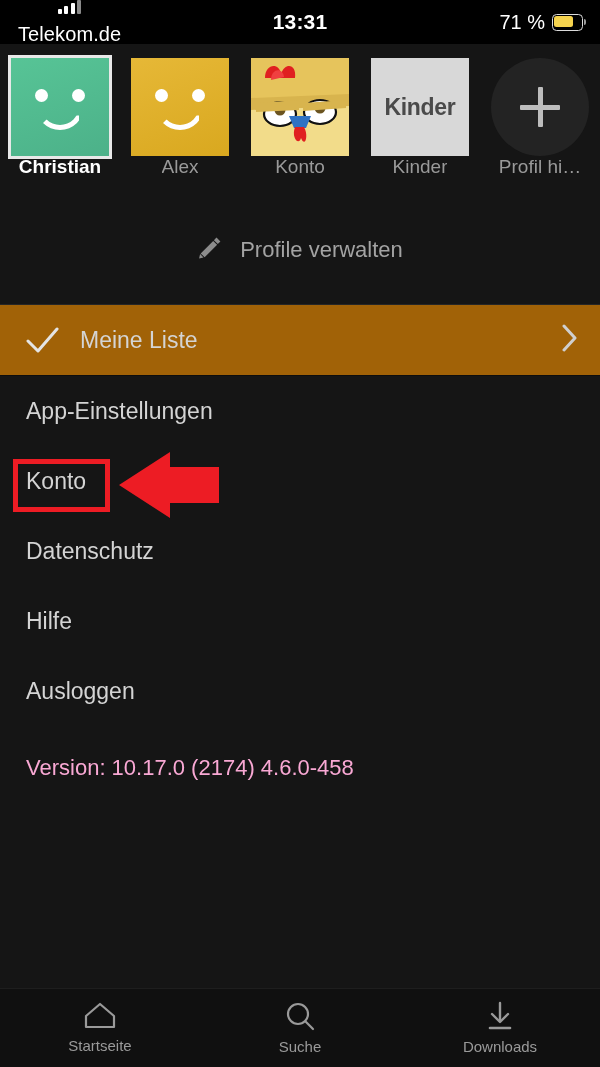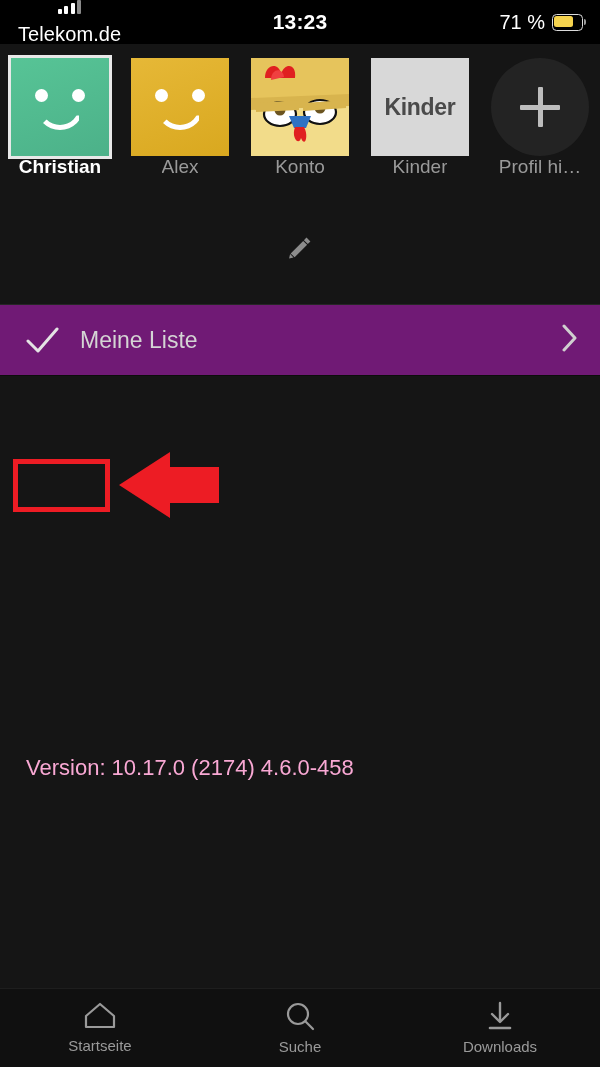--- a/index.html
+++ b/index.html
@@ -105,21 +105,21 @@
   
   #manage {
     position:absolute; left:0; top:196px; width:600px; height:107px;
     display:flex; align-items:center; justify-content:center; gap:17px;
   }
   #manage-label { font-size:22px; color:#a3a3a3; }
 
   
   #mylist {
     position:absolute; left:0; top:304px; width:600px; height:72px;
-    background:#701a75;
+    background:#a16207;
     border-top:1px solid #262626; border-bottom:1px solid #0d0d0d;
     display:flex; align-items:center;
   }
   #mylist-label { font-size:23px; color:#d4d4d4; margin-left:21px; }
   #mylist-chevron { position:absolute; right:22px; top:50%; transform:translateY(-50%); }
 
   
   #menu { position:absolute; left:0; top:376px; width:600px; }
   .menu-item {
     height:70px; display:flex; align-items:center;
@@ -173,21 +173,21 @@
       <span id="carrier">Telekom.de</span>
       <span>
         <svg width="22" height="17" viewBox="0 0 22 17">
           <path d="M11 15.4l3.1-3.6a4.6 4.6 0 0 0-6.2 0z" fill="#fff"></path>
           <path d="M4.6 8.1A10 10 0 0 1 17.4 8.1" stroke="#fff" stroke-width="2.3" fill="none" stroke-linecap="round"></path>
           <path d="M6.9 11.2a6.6 6.6 0 0 1 8.2 0" stroke="#fff" stroke-width="2.3" fill="none" stroke-linecap="round"></path>
           <path d="M1.6 4.8a14.2 14.2 0 0 1 18.8 0" stroke="#fff" stroke-width="2.3" fill="none" stroke-linecap="round"></path>
         </svg>
       </span>
     </div>
-    <div id="sb-time">13:23</div>
+    <div id="sb-time">13:31</div>
     <div id="sb-right">
       <span id="batt-pct">71 %</span>
       <span class="batt">
         <span class="batt-body"></span>
         <span class="batt-fill" id="batt-fill" style="width: 19.17px; background: rgb(245, 211, 78);"></span>
         <span class="batt-nub"></span>
       </span>
     </div>
   </div>
 
@@ -259,36 +259,54 @@
   </div>
 
   <div id="manage">
     <span>
       <svg width="26" height="26" viewBox="0 0 26 26">
         <path d="M19.5 2.6l3.9 3.9-2.6 2.6-3.9-3.9z" fill="#8c8c8c"></path>
         <path d="M16.2 5.9l3.9 3.9L7.6 22.3l-3.9-3.9z" fill="#8c8c8c"></path>
         <path d="M3.1 19l3.4 3.4-4.4 1z" fill="#8c8c8c"></path>
       </svg>
     </span>
+    <span id="manage-label">Profile verwalten</span>
   </div>
 
   <div id="mylist">
     <span style="margin-left:26px;display:flex;">
       <svg width="33" height="27" viewBox="0 0 33 27">
         <path d="M2 14 L12 24 L31 2" stroke="#e4e4e4" stroke-width="3" fill="none" stroke-linecap="round" stroke-linejoin="round"></path>
       </svg>
     </span>
     <span id="mylist-label">Meine Liste</span>
     <span id="mylist-chevron">
       <svg width="17" height="28" viewBox="0 0 17 28">
         <path d="M3 2 L14 14 L3 26" stroke="#cfcfcf" stroke-width="3" fill="none" stroke-linecap="round" stroke-linejoin="round"></path>
       </svg>
     </span>
   </div>
 
+  <div id="menu">
+    <div class="menu-item">
+      <span>App-Einstellungen</span>
+    </div>
+    <div class="menu-item">
+      <span>Konto</span>
+    </div>
+    <div class="menu-item">
+      <span>Datenschutz</span>
+    </div>
+    <div class="menu-item">
+      <span>Hilfe</span>
+    </div>
+    <div class="menu-item">
+      <span>Ausloggen</span>
+    </div>
+  </div>
   <div id="version">Version: 10.17.0 (2174) 4.6.0-458</div>
 
   <div id="anno-box" style="border-color: rgb(237, 28, 36);"></div>
   <div id="anno-arrow">
     <svg width="112" height="78" viewBox="0 0 112 78">
       <path d="M7 39 L58 6 L58 21 L107 21 L107 57 L58 57 L58 72 Z" fill="#ed1c24"></path>
     </svg>
   </div>
 
   <div id="tabbar">

